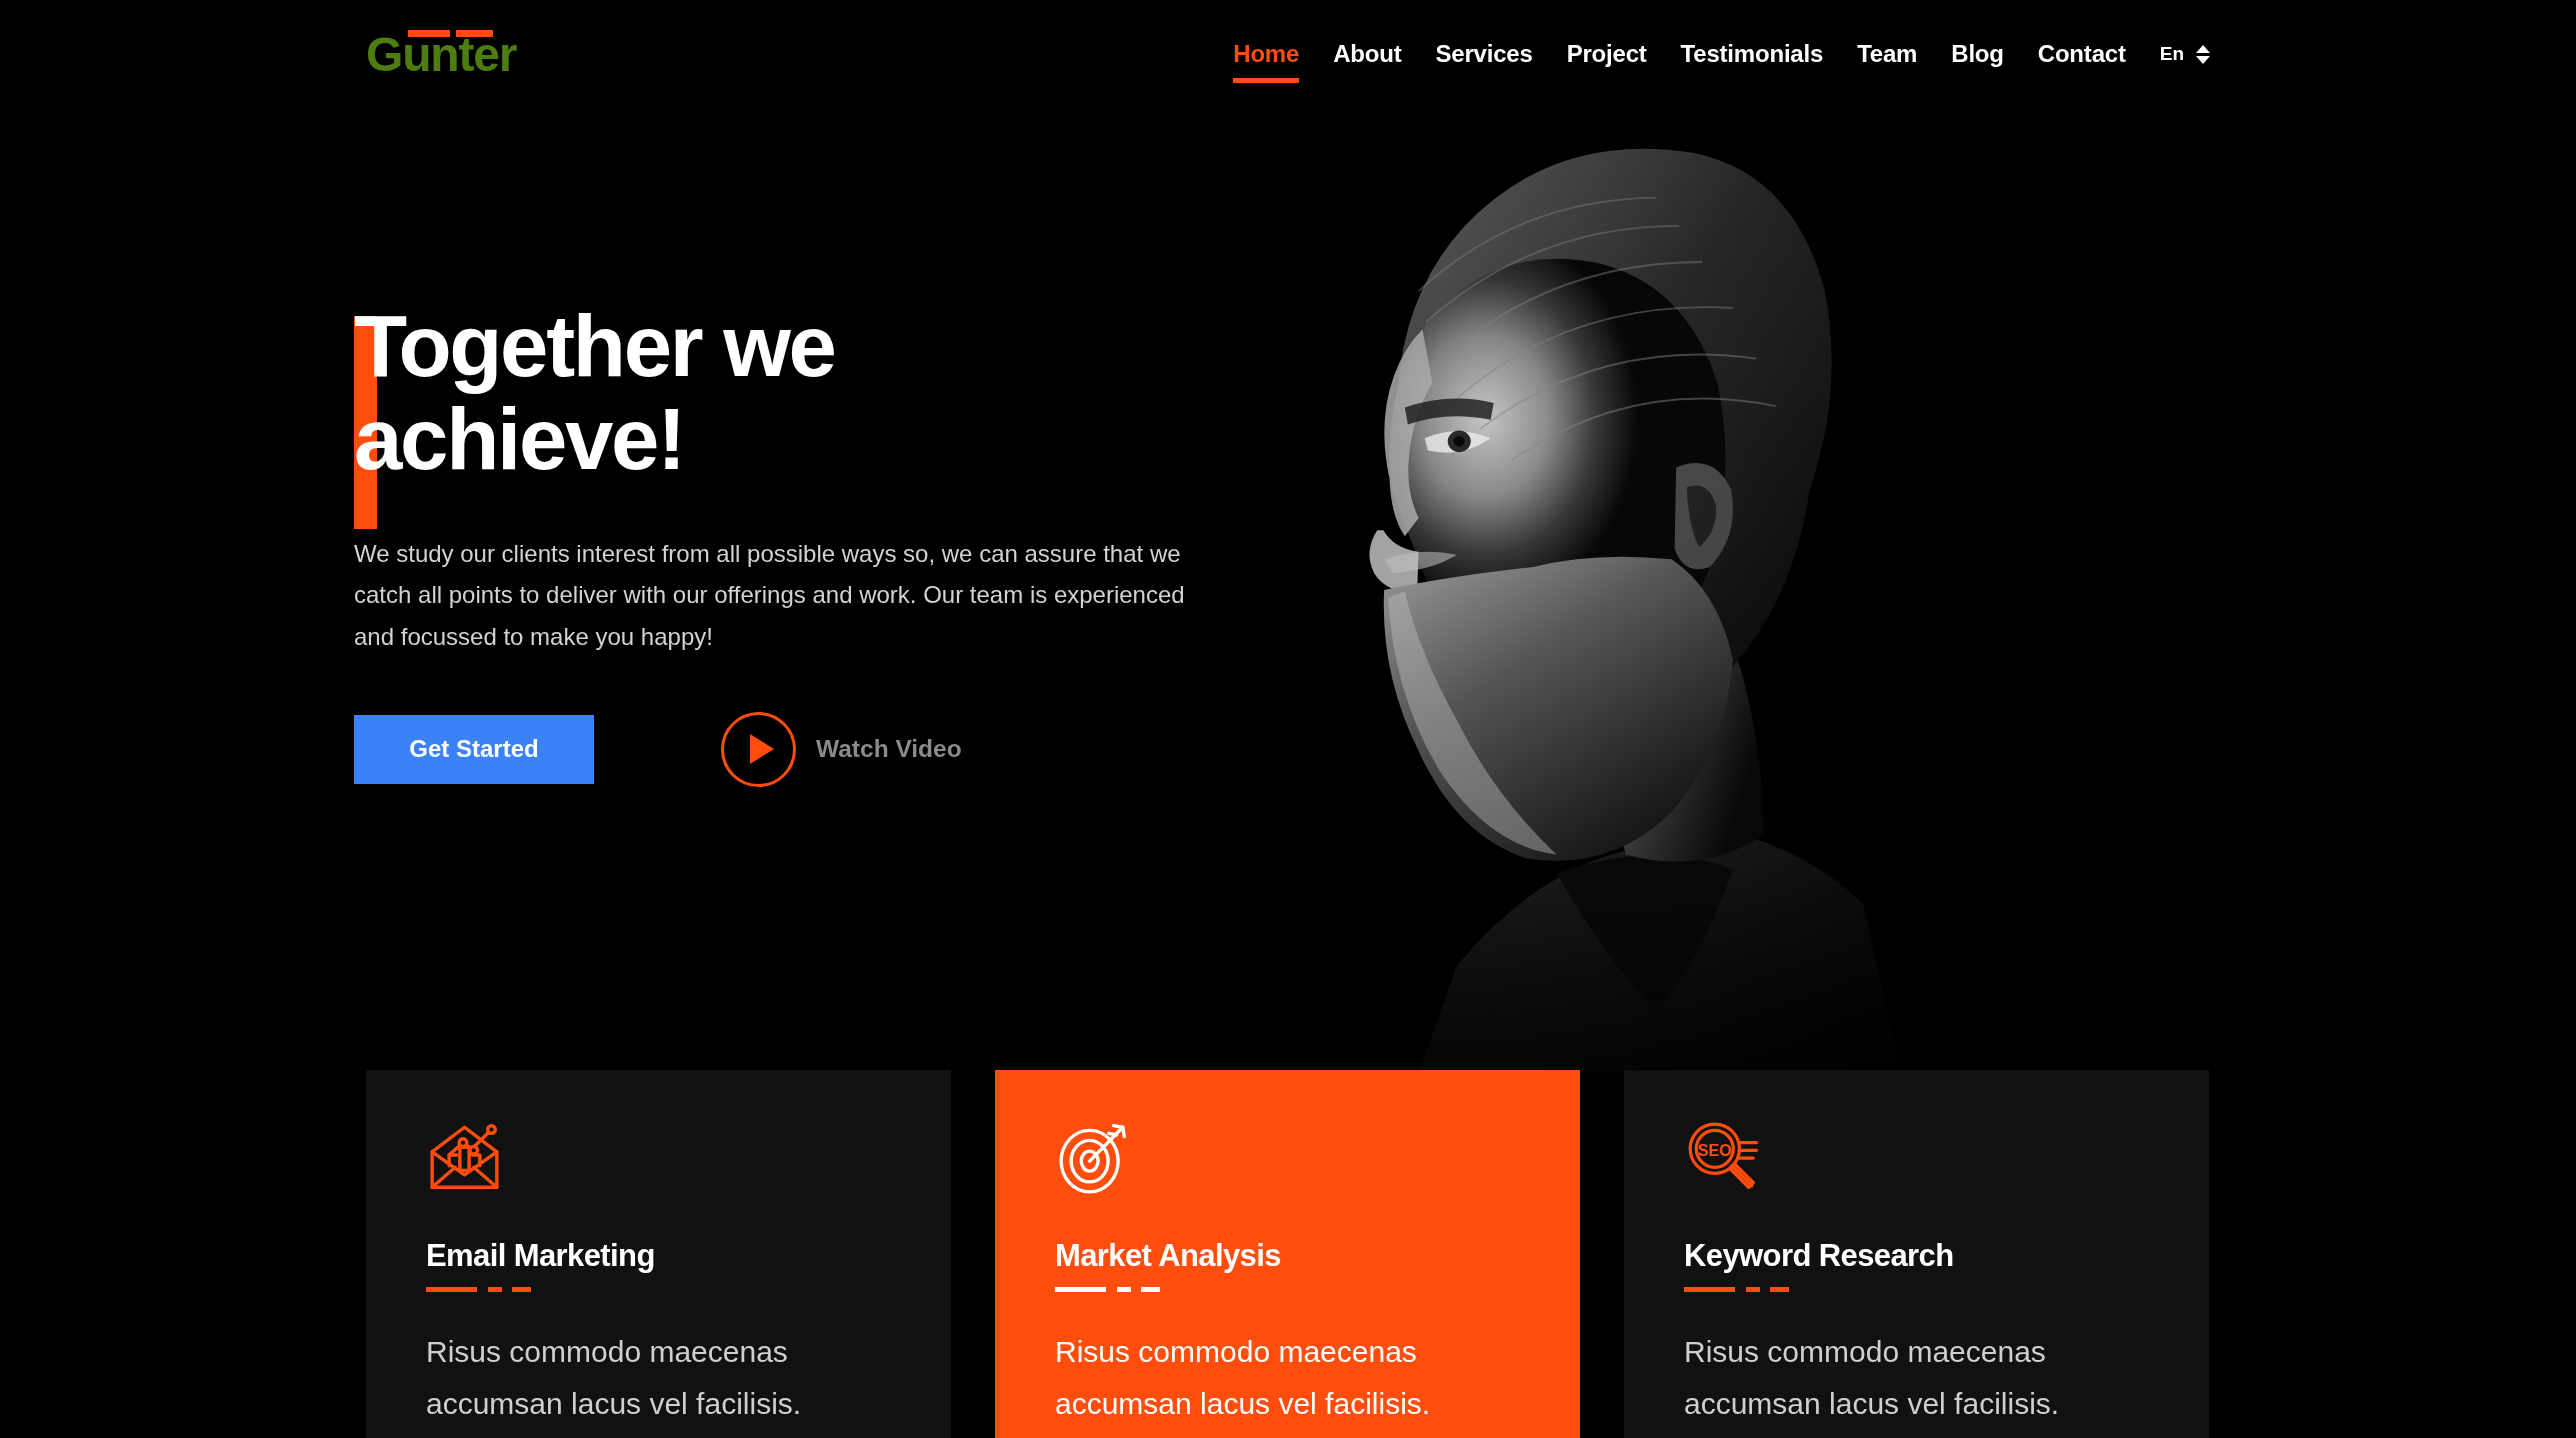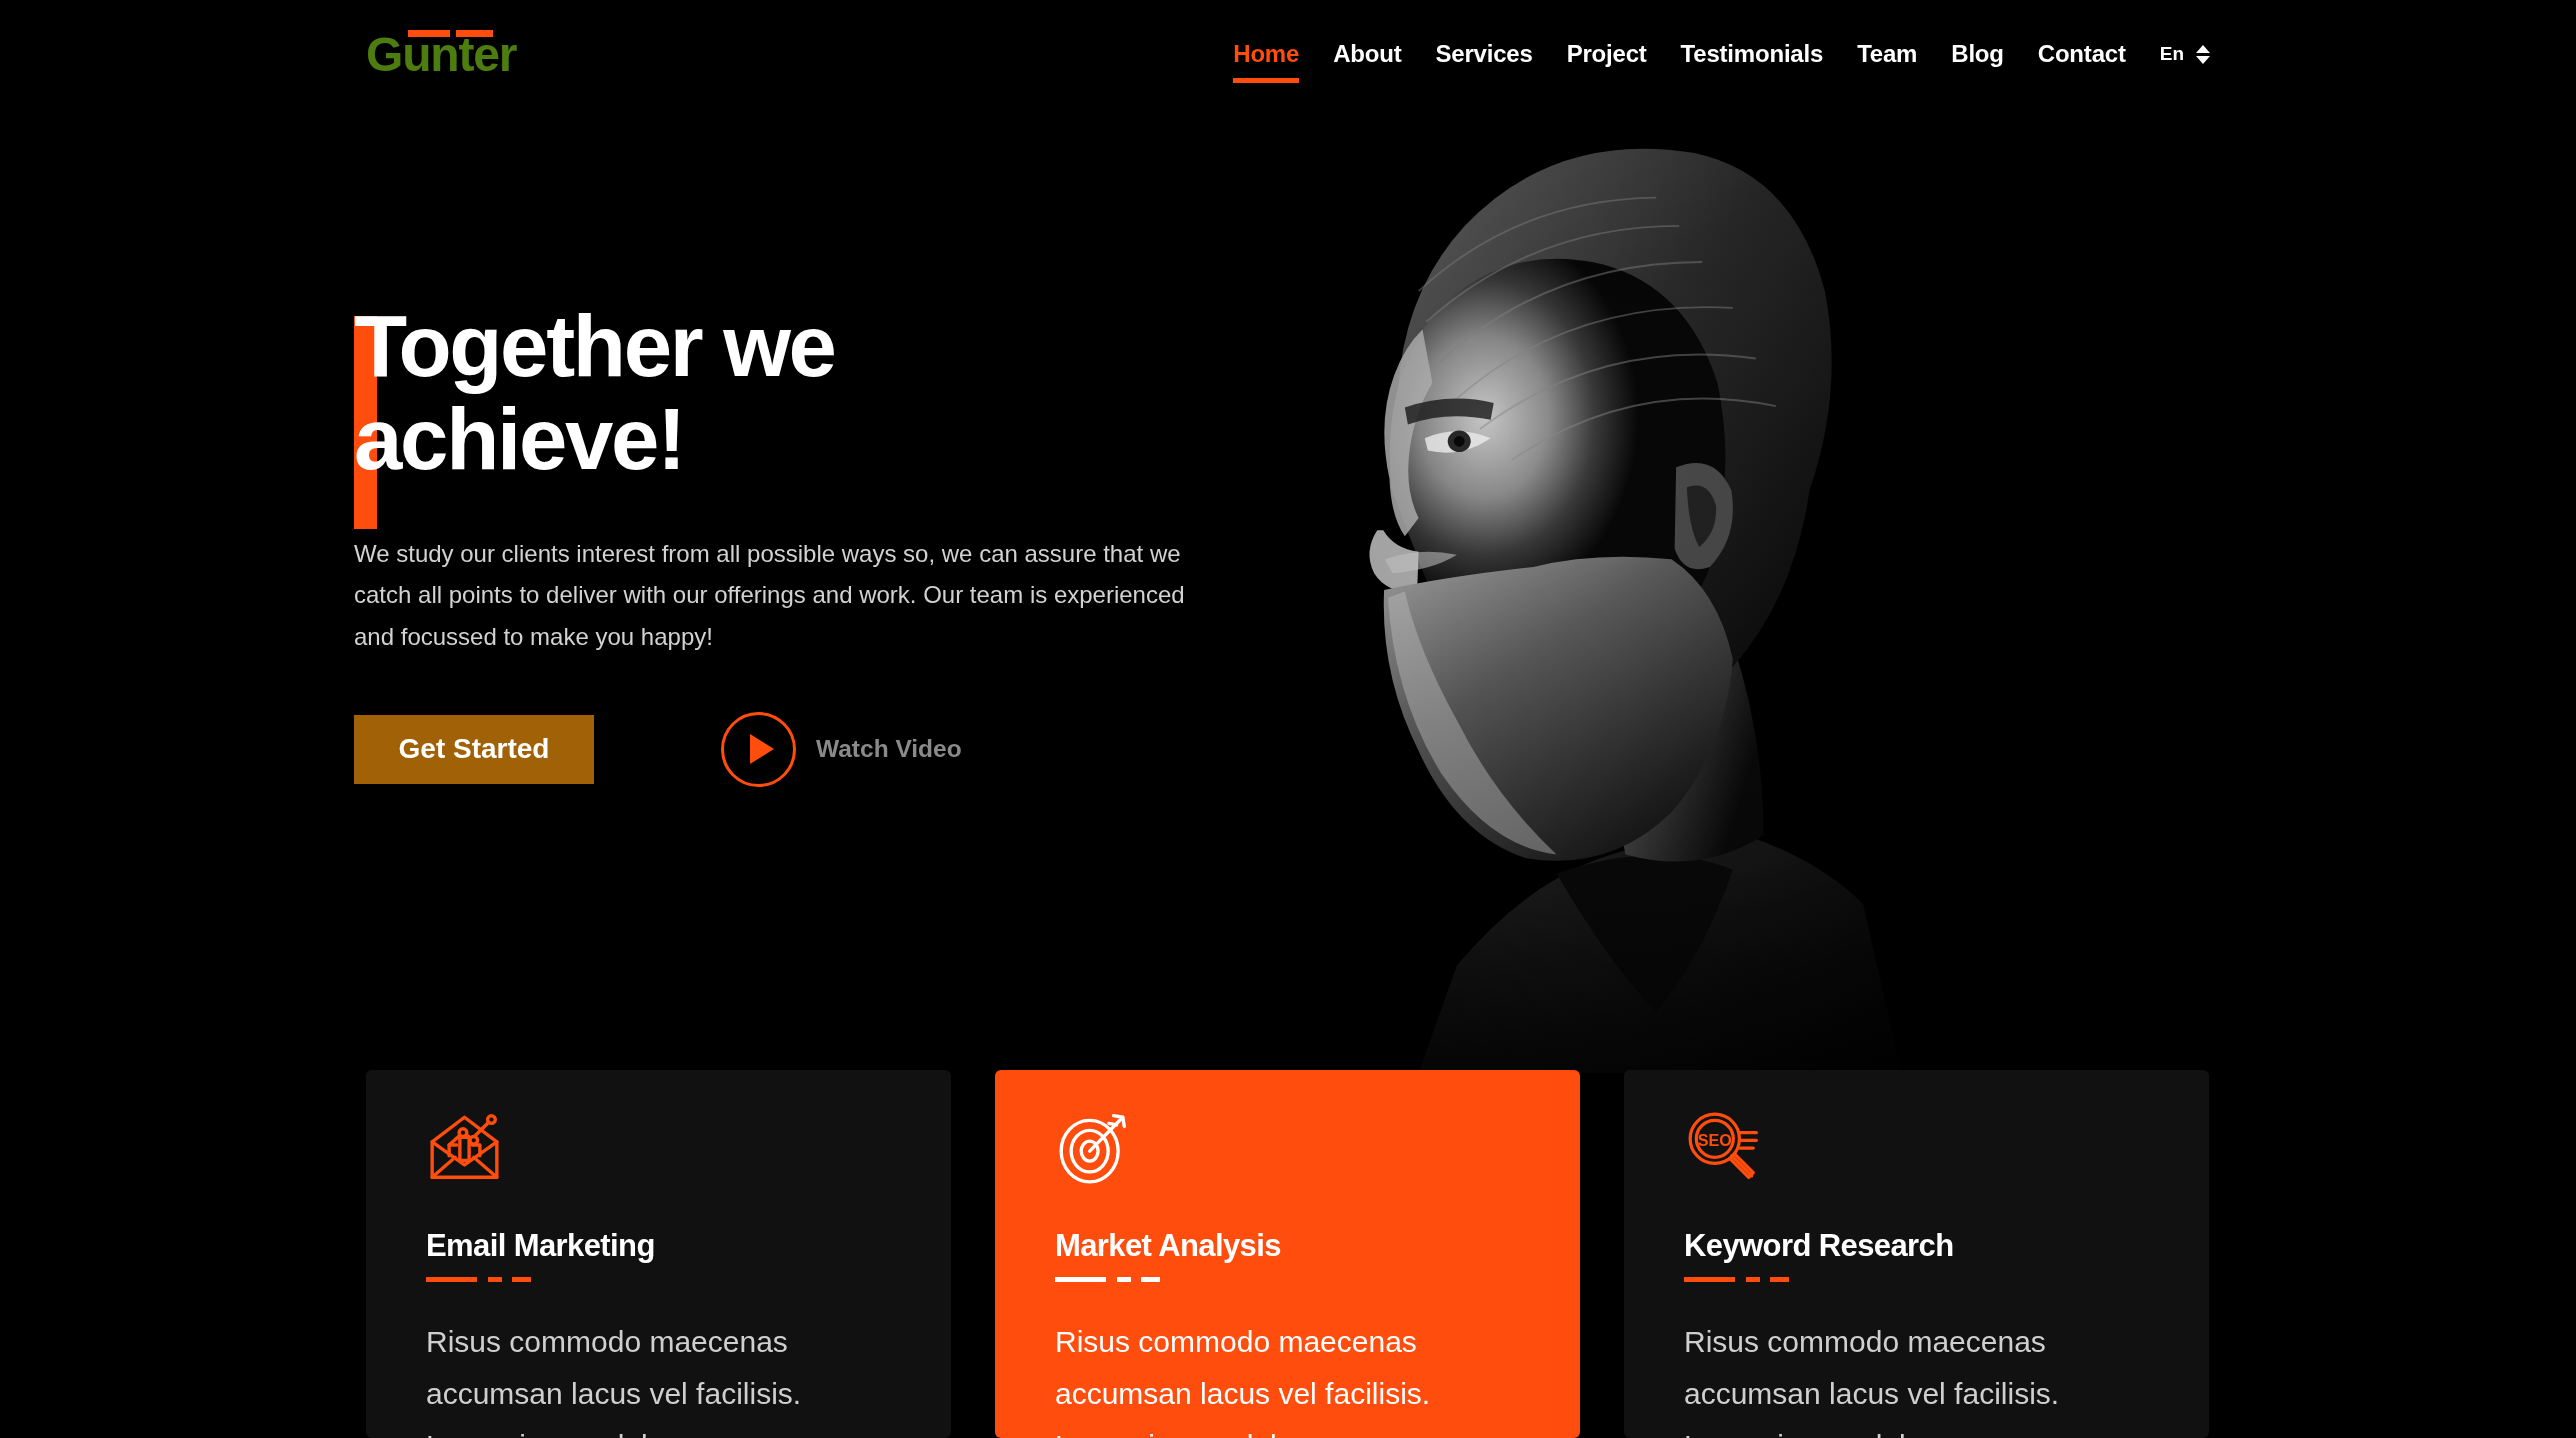--- a/index.html
+++ b/index.html
@@ -82,22 +82,22 @@
   }
   .hero-para {
     margin-top:48px;
     font-size:24px; color:#d2d2d2; line-height:1.72;
     max-width:859px; font-weight:400;
   }
   .hero-ctas {
     margin-top:55px; display:flex; align-items:center; gap:0px;
   }
   .btn-primary {
-    background:#a16207; color:#ffffff;
-    font-size:28px; font-weight:700;
+    background:#3b82f6; color:#ffffff;
+    font-size:24px; font-weight:700;
     width:240px; height:69px;
     display:flex; align-items:center; justify-content:center;
     cursor:pointer; border:none;
     font-family:"Liberation Sans", sans-serif;
   }
   .watch {
     display:flex; align-items:center; gap:20px;
     margin-left:127px; cursor:pointer;
   }
   .play-circle {
@@ -113,23 +113,22 @@
   }
   .watch-label { color:#8a8a8a; font-size:24.5px; font-weight:700; }
 
   
   .cards {
     position:absolute; left:366px; top:1070px; z-index:30;
     display:flex; gap:44px;
   }
   .card {
     width:585px; height:368px;
-    padding:38px 60px 0 60px;
+    padding:48px 60px 0 60px;
     background:#111111;
-    border-radius:6px;
   }
   .card.accent { background:#ff4d0d; }
   .card-icon { height:84px; margin-bottom:37px; }
   .card-icon svg { display:block; }
   .card-title {
     font-size:31px; font-weight:800; color:#ffffff;
     letter-spacing:-0.6px; line-height:1.1;
   }
   .card-divider { margin-top:14px; display:flex; align-items:center; gap:10.7px; }
   .dash { height:5.4px; background:#ff4d0d; }

